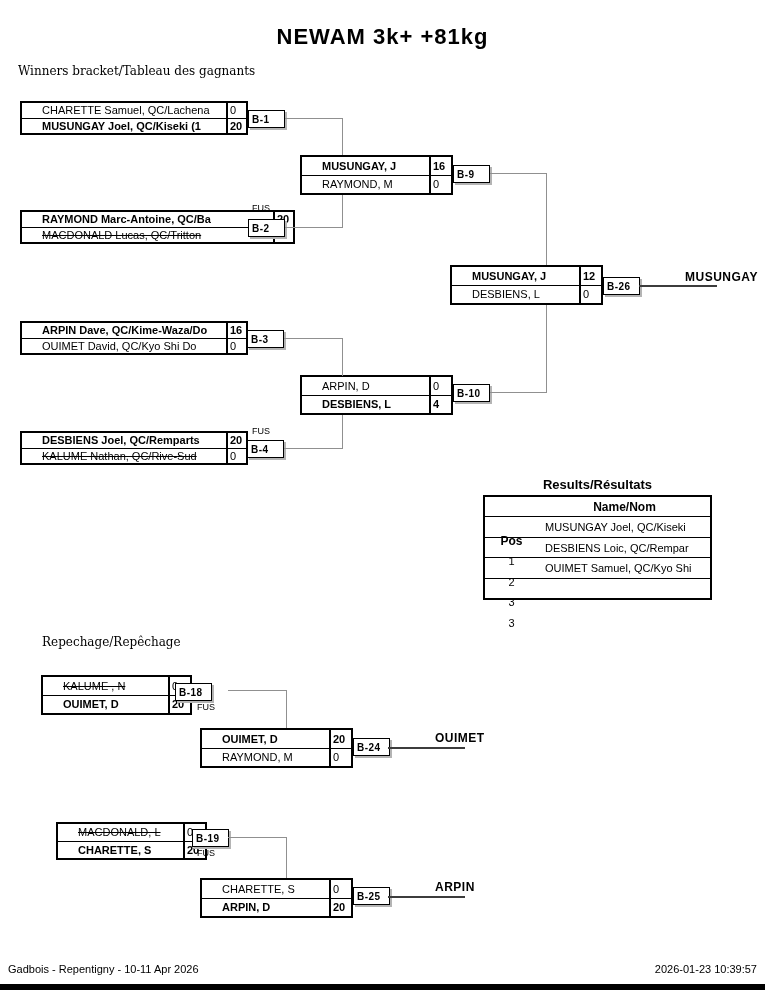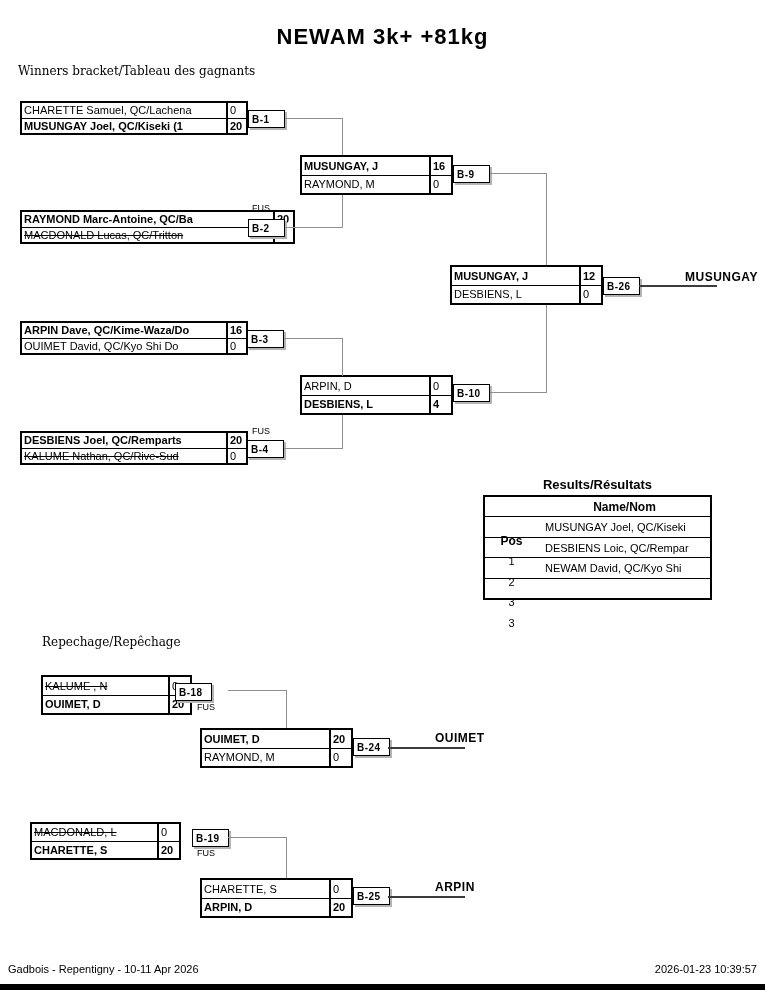--- a/index.html
+++ b/index.html
@@ -12,21 +12,21 @@
   .page-title { position:absolute; left:0; top:24px; width:100%; text-align:center;
     font-size:22px; font-weight:bold; letter-spacing:1px; }
 
   .serif-label { position:absolute; font-family:"DejaVu Serif", serif; font-size:12px; }
 
   
   .match { position:absolute; border:2px solid #000; background:#fff;
     display:flex; flex-direction:column; }
   .mrow { flex:1; display:flex; min-height:0; }
   .mrow.first { border-bottom:1px solid #000; }
-  .mname { flex:1; display:flex; align-items:center; padding:0 2px;
+  .mname { flex:1; display:flex; align-items:center; padding:0 20px;
     white-space:nowrap; overflow:hidden; font-size:11px; border-right:2px solid #000; }
   .mscore { width:18px; display:flex; align-items:center; padding-left:2px; font-size:11px; }
   .r2 .mscore { width:20px; }
   .bold { font-weight:bold; }
   .strike { text-decoration:line-through; }
 
   
   .mlabel { position:absolute; width:37px; height:18px; background:#fff;
     border:1px solid #000; box-shadow:2px 2px 0 #b4b4b4; font-size:10px;
     display:flex; align-items:center; padding-left:3px; letter-spacing:0.5px;font-weight:bold; }
@@ -174,21 +174,21 @@
     <div class="rrow">
       <div class="rpos">1</div>
       <div class="rname">MUSUNGAY Joel, QC/Kiseki</div>
     </div>
     <div class="rrow">
       <div class="rpos">2</div>
       <div class="rname">DESBIENS Loic, QC/Rempar</div>
     </div>
     <div class="rrow">
       <div class="rpos">3</div>
-      <div class="rname">NEWAM David, QC/Kyo Shi</div>
+      <div class="rname">OUIMET Samuel, QC/Kyo Shi</div>
     </div>
     <div class="rrow">
       <div class="rpos">3</div>
     </div>
   </div>
 
   <div class="serif-label" style="left:42px;top:635px">Repechage/Repêchage</div>
 
   <div class="match r2" style="left:41px;top:675px;width:151px;height:40px">
     <div class="mrow first">
@@ -213,21 +213,21 @@
       <div class="mscore">0</div>
     </div>
   </div>
   <div class="mlabel" style="left:353px;top:738px">B-24</div>
   <div class="wname" style="left:391px;top:731px">OUIMET</div>
   <div class="wline" style="left:388px;top:747px;width:77px"></div>
 
   <div class="hline" style="left:228px;top:690px;width:59px"></div>
   <div class="vline" style="left:286px;top:690px;height:38px"></div>
 
-  <div class="match r2" style="left:30px;top:822px;width:151px;height:38px">
+  <div class="match r2" style="left:56px;top:822px;width:151px;height:38px">
     <div class="mrow first">
       <div class="mname strike">MACDONALD, L</div>
       <div class="mscore">0</div>
     </div>
     <div class="mrow">
       <div class="mname bold">CHARETTE, S</div>
       <div class="mscore bold">20</div>
     </div>
   </div>
   <div class="mlabel" style="left:192px;top:829px">B-19</div>

